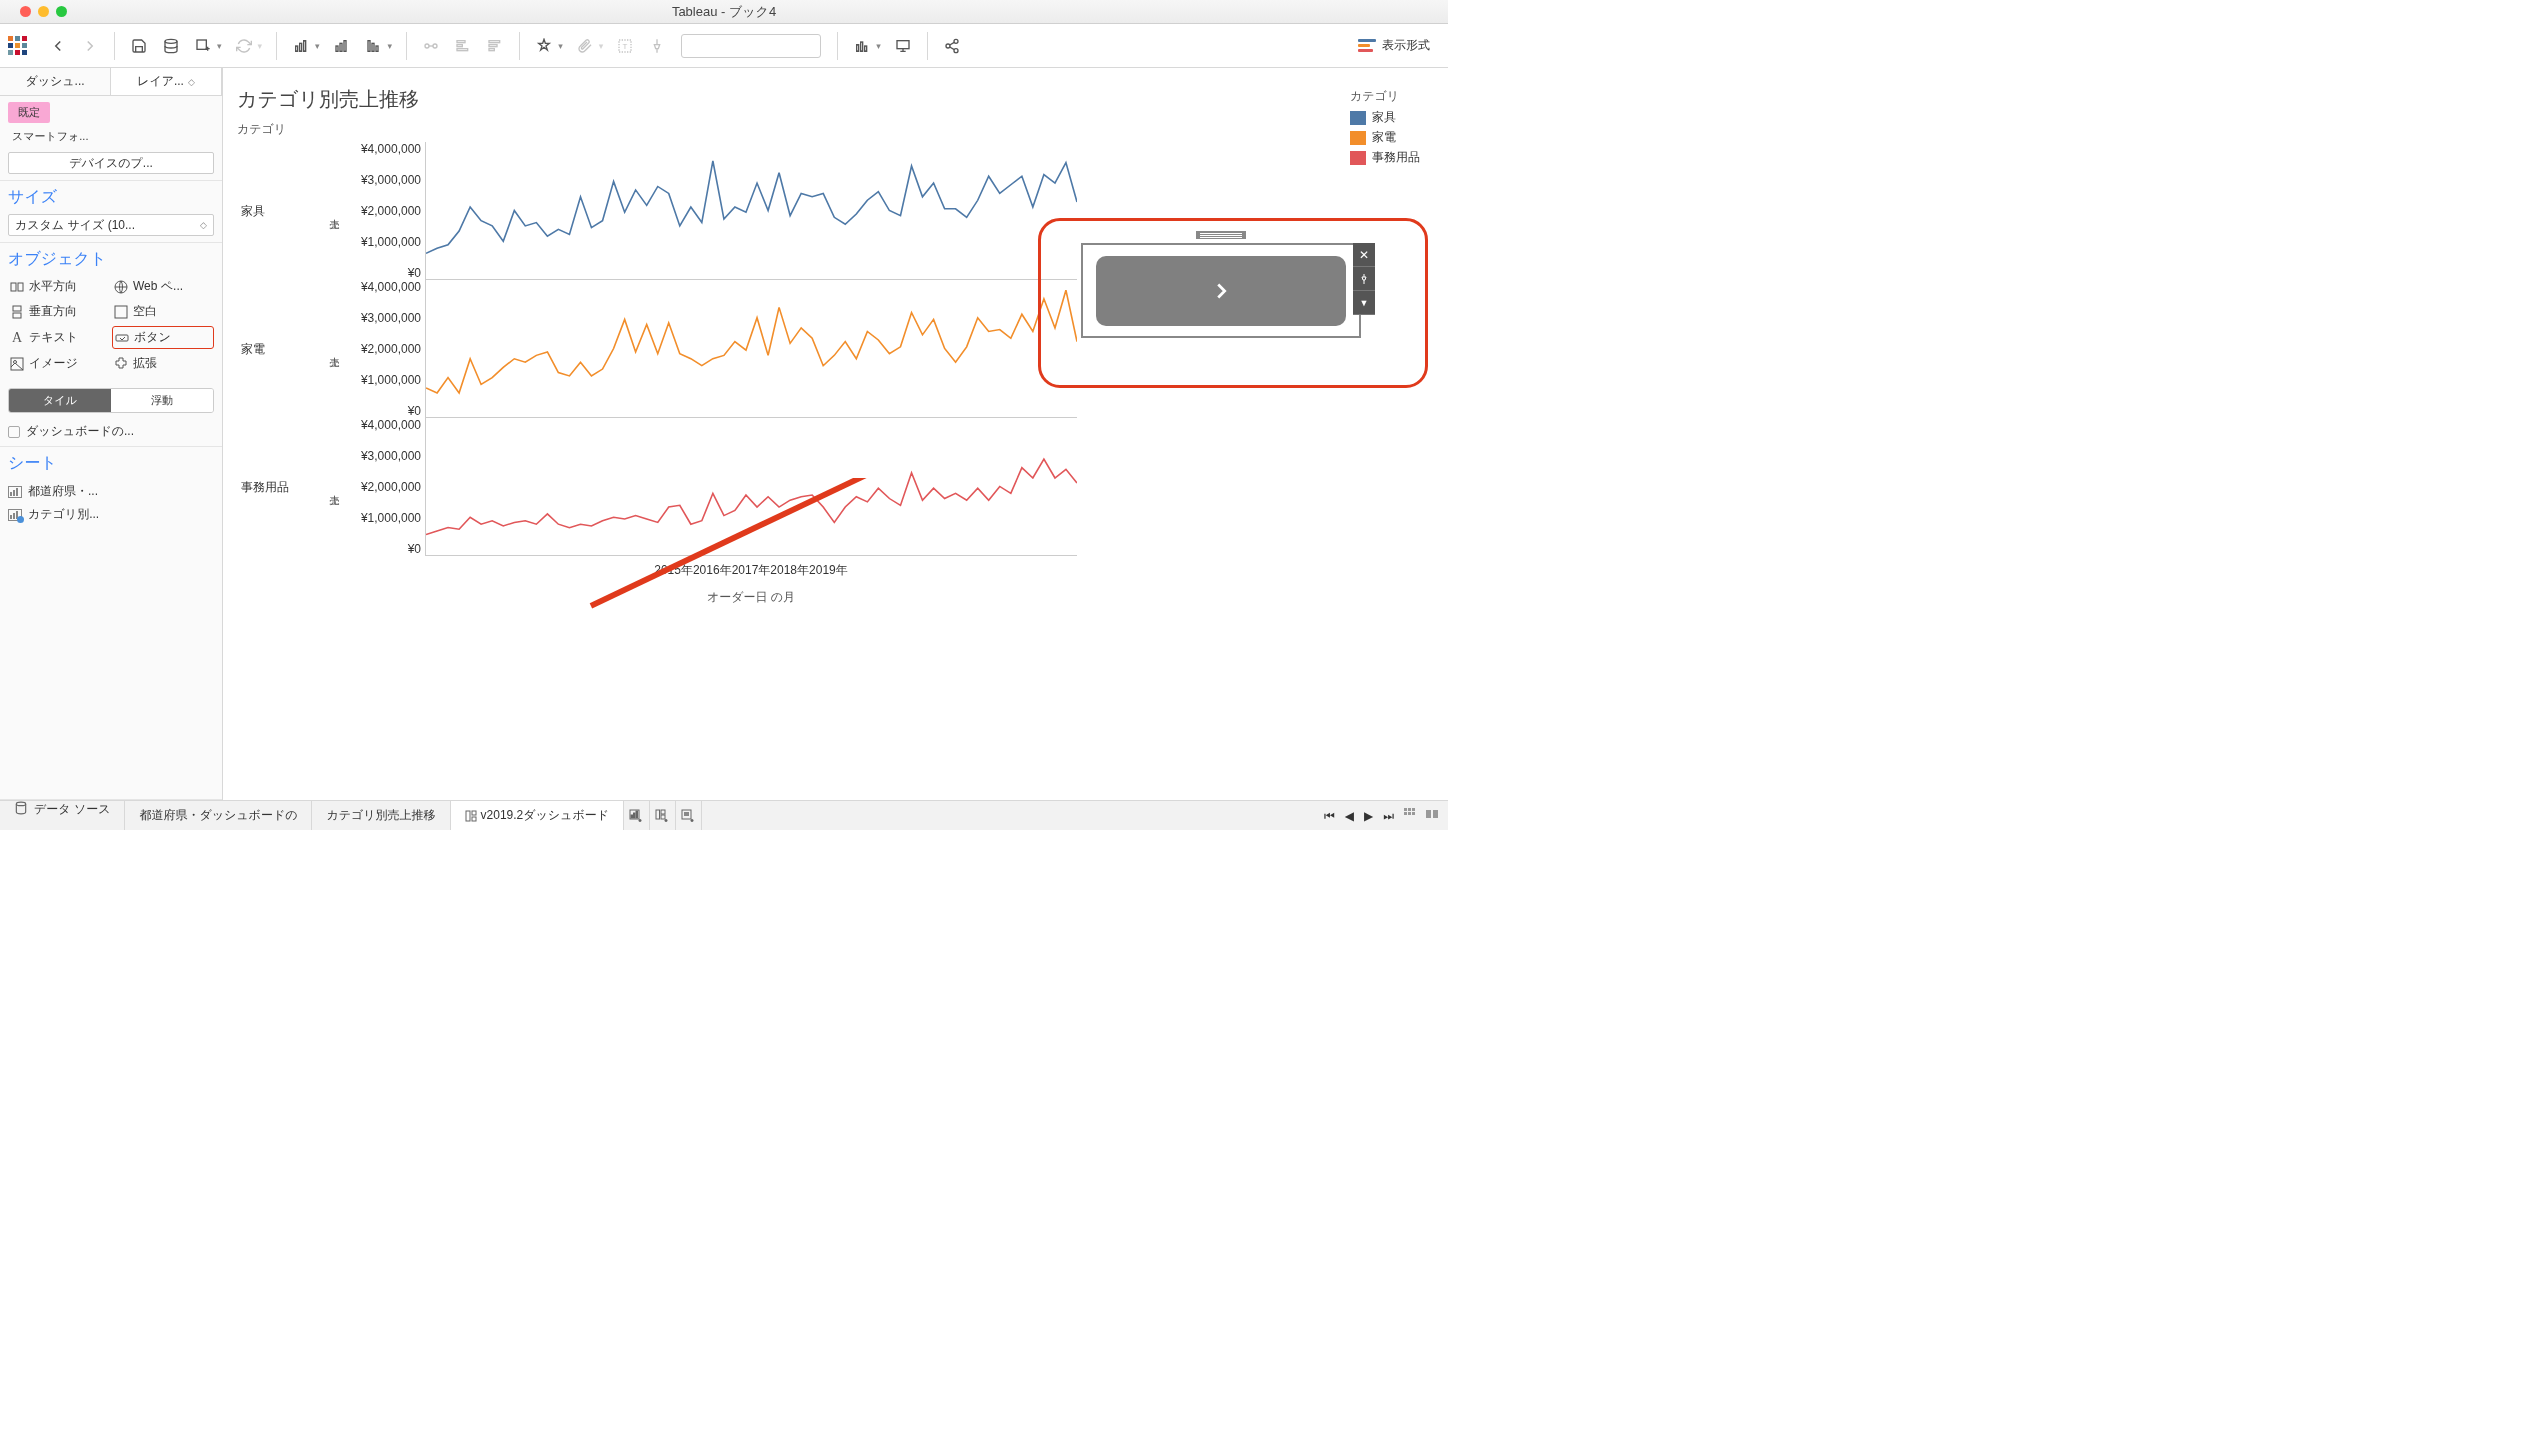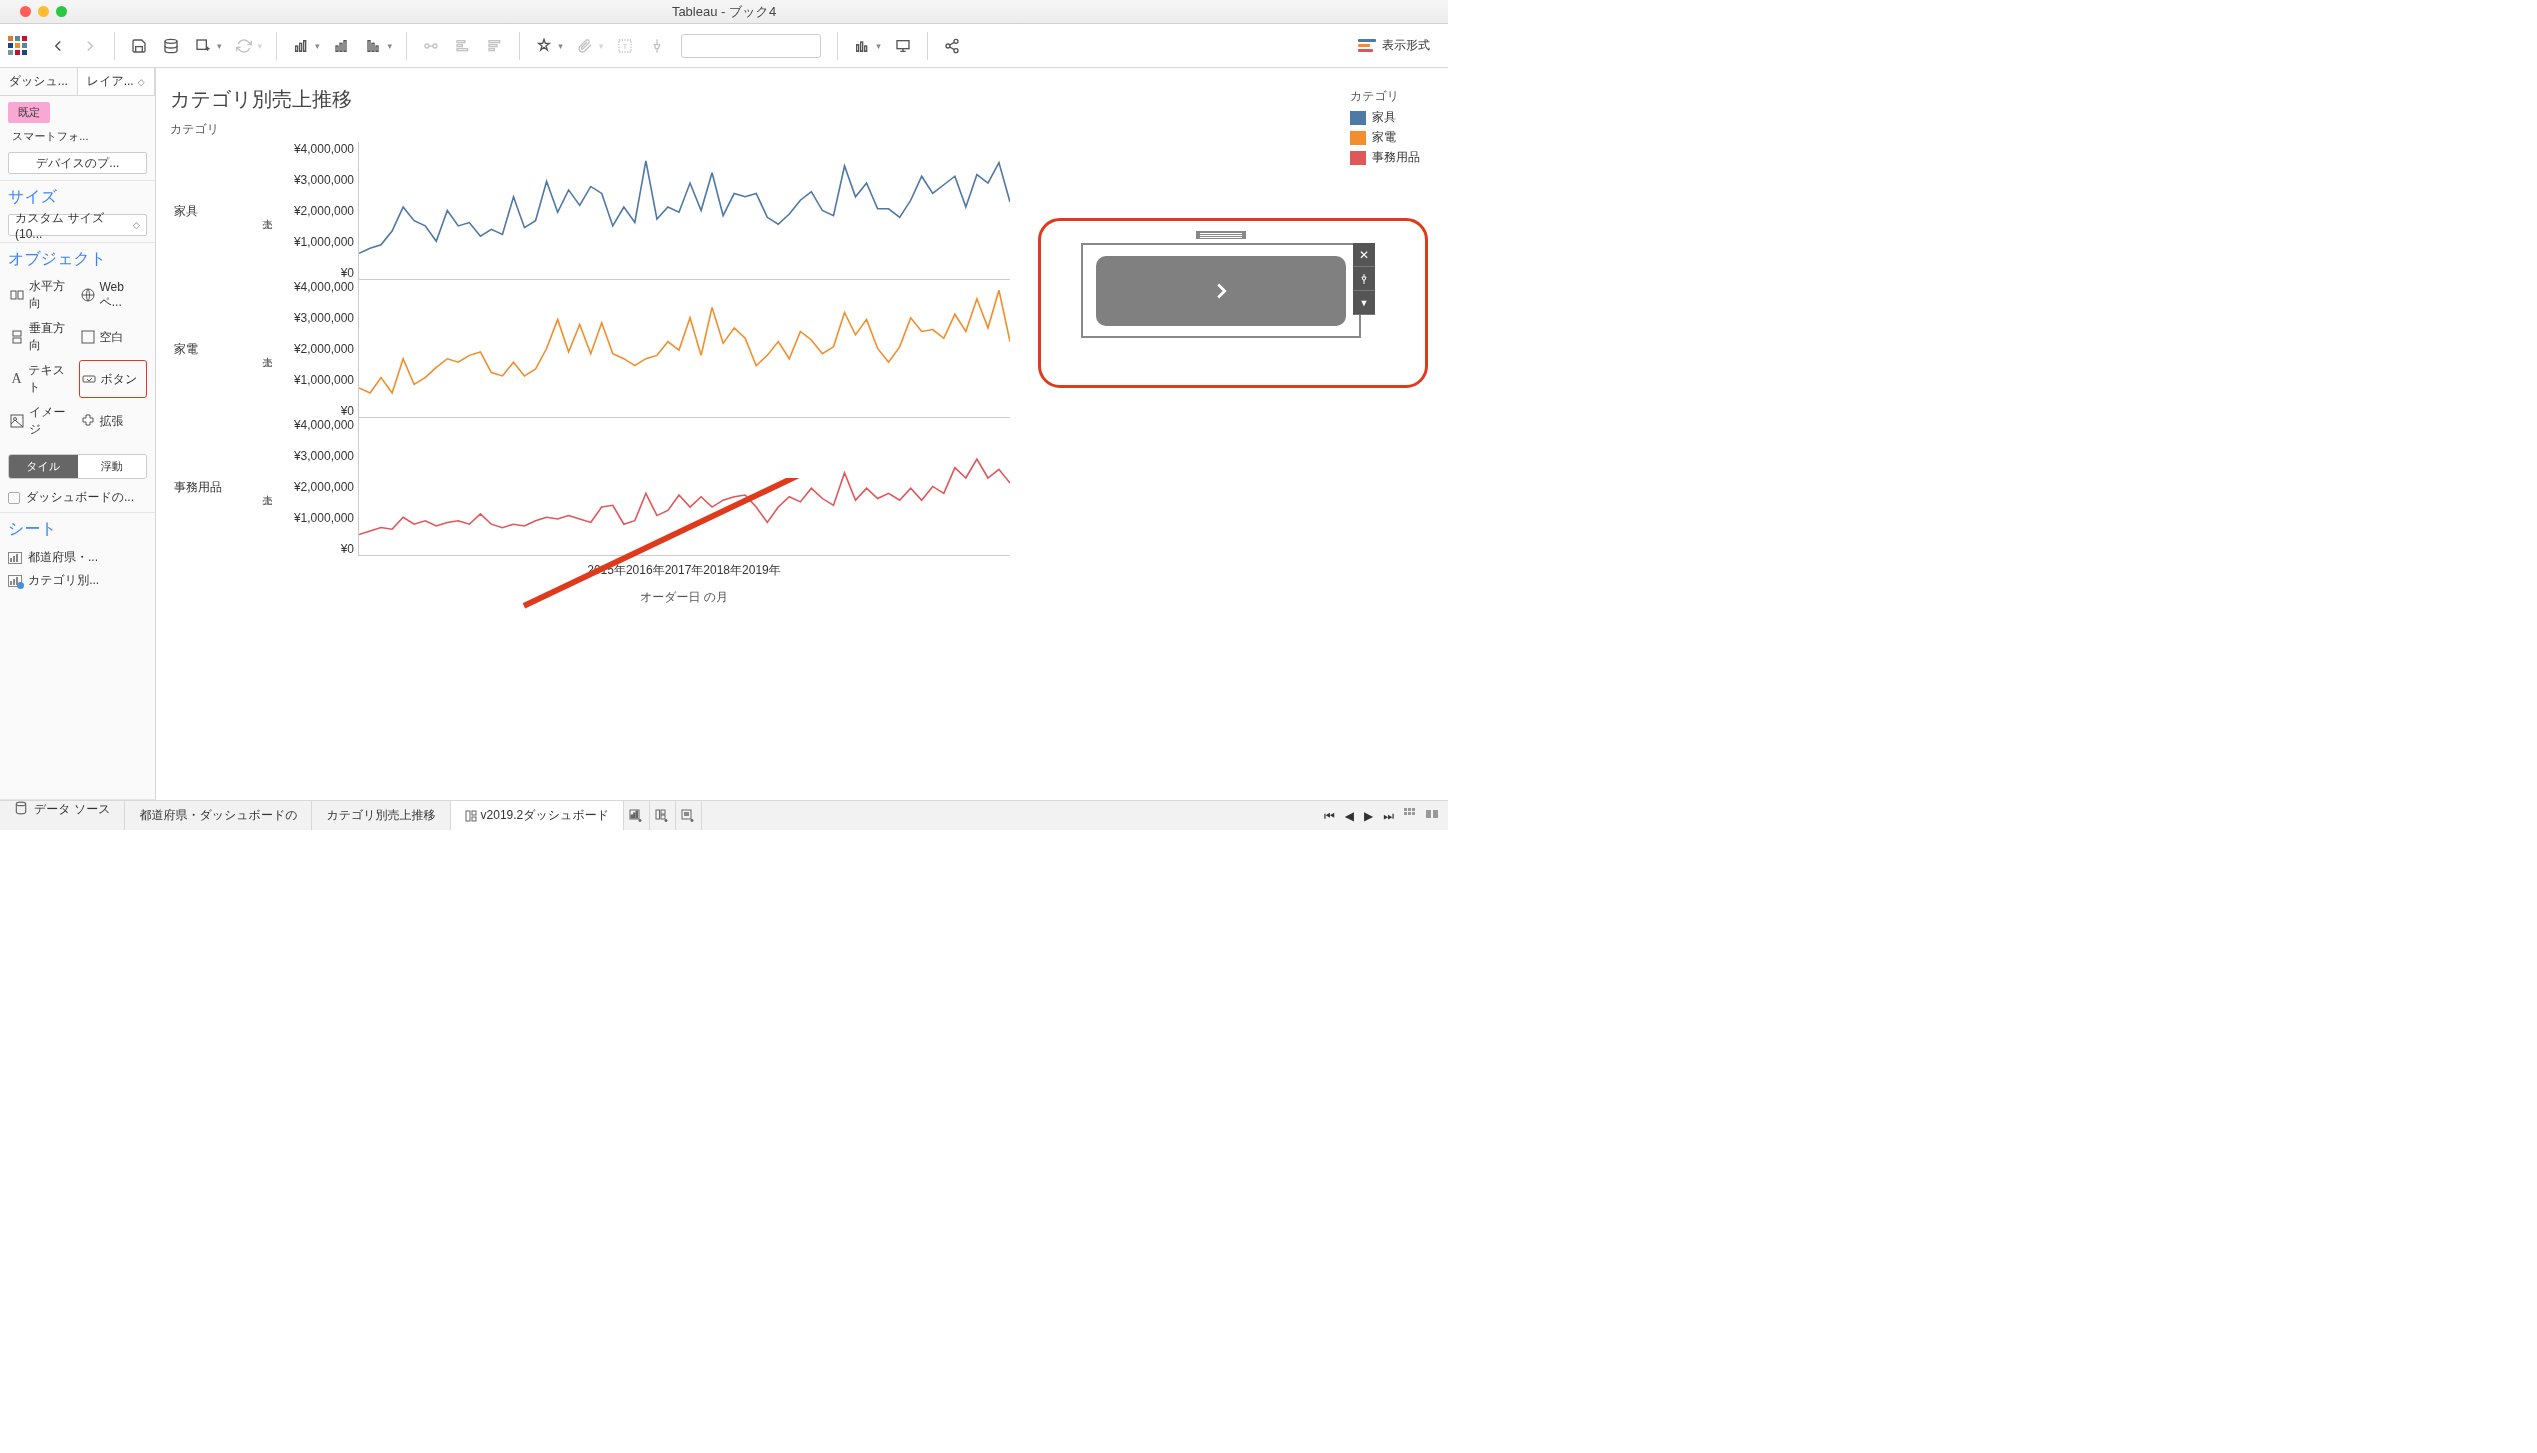--- a/index.html
+++ b/index.html
@@ -13,21 +13,21 @@
 .logo{width:20px;height:20px;display:grid;grid-template-columns:1fr 1fr 1fr;grid-template-rows:1fr 1fr 1fr;gap:1px;margin-right:12px}
 .logo span{width:5px;height:5px}
 .sep{width:1px;height:28px;background:#d8d8d8;margin:0 6px}
 .tbtn{width:28px;height:28px;display:flex;align-items:center;justify-content:center;border-radius:3px;color:#555;cursor:pointer}
 .tarrow{font-size:9px;color:#888;margin-left:-4px;margin-right:4px}
 .tsearch{width:140px;height:24px;border:1px solid #ccc;border-radius:3px;margin:0 6px}
 .showme{margin-left:auto;display:flex;align-items:center;gap:6px;padding:0 10px;cursor:pointer}
 .showme-icon{display:flex;flex-direction:column;gap:2px}
 .showme-icon span{height:3px;border-radius:1px}
 .main{display:flex;height:calc(100% - 24px - 44px - 30px)}
-.sidebar{width:156px;border-right:1px solid #d8d8d8;display:flex;flex-direction:column;background:#fafafa}
+.sidebar{width:223px;border-right:1px solid #d8d8d8;display:flex;flex-direction:column;background:#fafafa}
 .side-tabs{display:flex;border-bottom:1px solid #d8d8d8;height:28px}
 .side-tab{flex:1;display:flex;align-items:center;justify-content:center;font-size:12px;border-right:1px solid #d8d8d8;cursor:pointer;background:#fff}
 .side-tab.a{background:#fafafa}
 .side-section{padding:6px 8px;border-bottom:1px solid #e5e5e5}
 .ss-title{font-size:16px;color:#3b82f6;margin-bottom:6px}
 .sel{width:100%;height:22px;border:1px solid #ccc;border-radius:2px;background:#fff;display:flex;align-items:center;justify-content:space-between;padding:0 6px;font-size:11px;cursor:pointer}
 .chev{font-size:9px;color:#888}
 .pill{display:inline-block;padding:3px 10px;background:#f9a8d4;border-radius:2px;font-size:11px;margin-bottom:4px;cursor:pointer}
 .sheet-item{display:flex;align-items:center;gap:6px;padding:3px 0;font-size:12px;cursor:pointer}
 .sheet-icon{width:14px;height:12px;border:1px solid #888;position:relative;flex-shrink:0}

